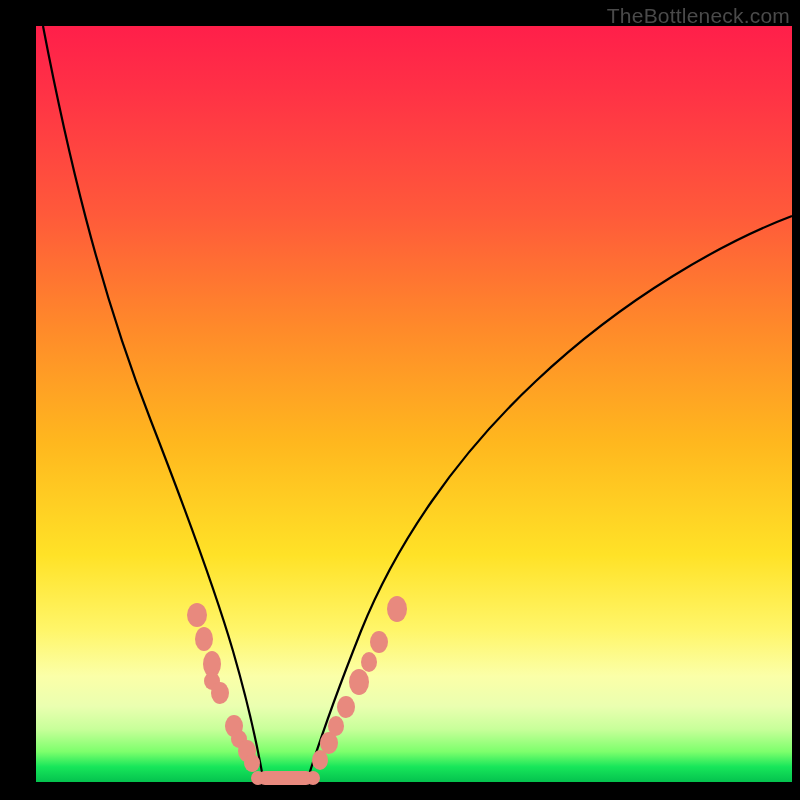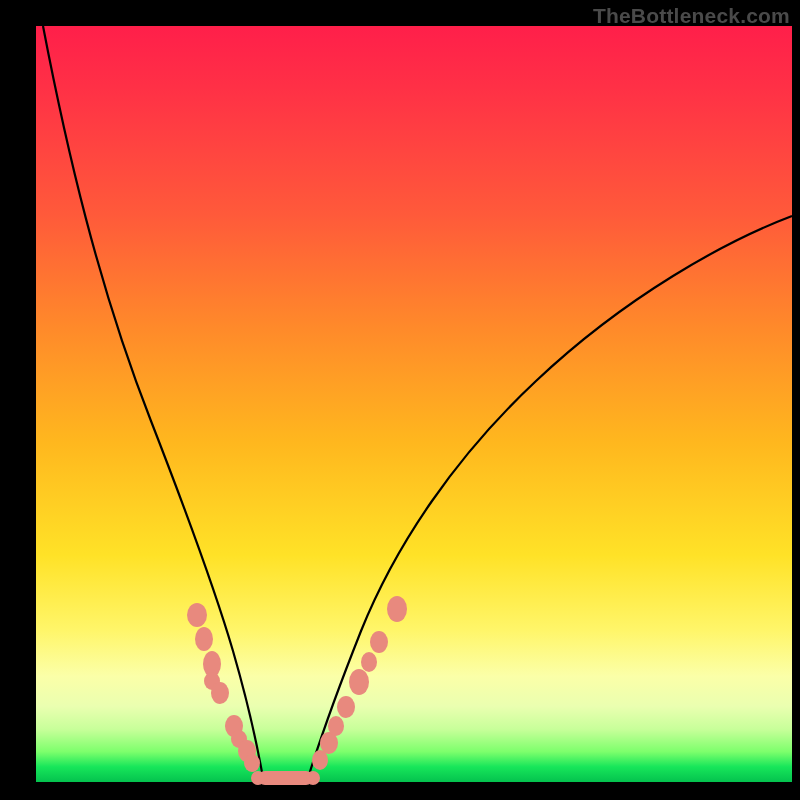--- a/index.html
+++ b/index.html
@@ -43,21 +43,21 @@
       #04c24e 100%
     );
   }
   .watermark {
     position: absolute;
     right: 10px;
     top: 4px;
     color: #4a4a4a;
     font-size: 21px;
     letter-spacing: 0.2px;
-    font-weight: 700;
+    font-weight: 400;
     user-select: none;
   }
   svg.curve {
     position: absolute;
     left: 0;
     top: 0;
     width: 756px;
     height: 756px;
     overflow: visible;
   }

